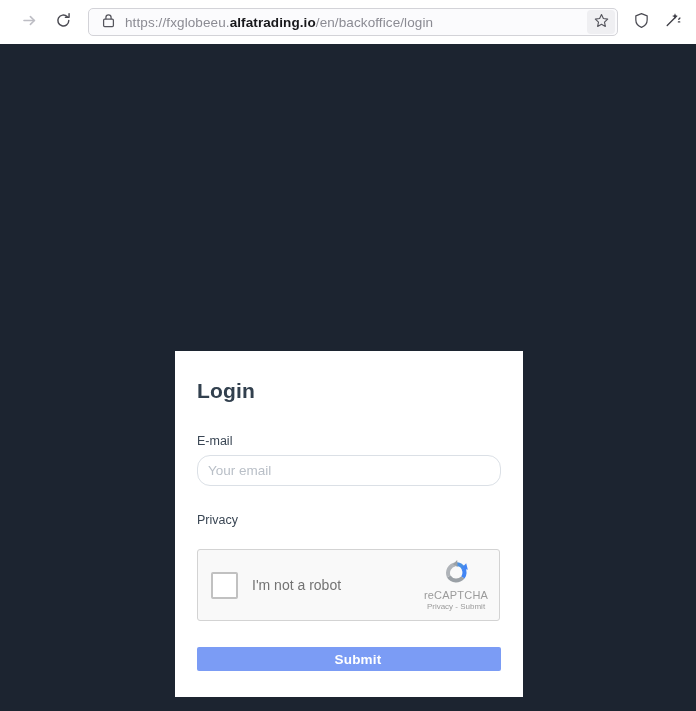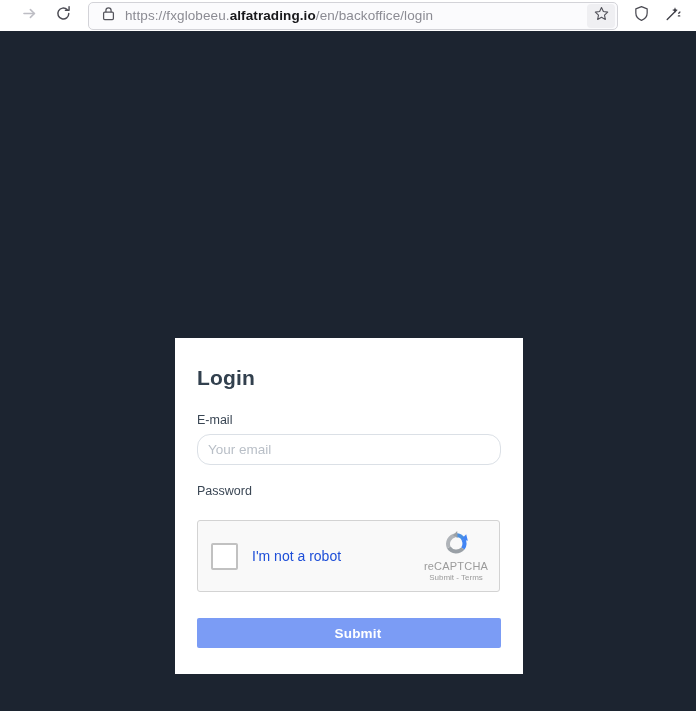--- a/index.html
+++ b/index.html
@@ -10,21 +10,21 @@
     width: 696px;
     height: 711px;
     overflow: hidden;
     font-family: "Liberation Sans", sans-serif;
     background: #1c2430;
   }
 
   
   .browser-toolbar {
     position: relative;
-    height: 31px;
+    height: 44px;
     background: #ffffff;
     display: flex;
     align-items: center;
     box-sizing: border-box;
     padding: 0 8px;
   }
   .nav-btn {
     width: 30px;
     height: 30px;
     display: flex;
@@ -111,21 +111,21 @@
     margin: 0;
     text-align: left;
     font-size: 21px;
     font-weight: bold;
     color: #32404e;
     letter-spacing: 0.2px;
     padding-top: 6px;
     padding-bottom: 4px;
   }
 
-  .field-group { margin-top: 19px; }
+  .field-group { margin-top: 27px; }
 
   .field-label {
     display: block;
     font-size: 12.5px;
     color: #3a4654;
     margin-bottom: 7px;
   }
 
   .text-input {
     display: block;
@@ -164,21 +164,21 @@
     height: 27px;
     box-sizing: border-box;
     border: 2px solid #c1c1c1;
     border-radius: 2px;
     background: #fff;
     margin-left: 13px;
     flex: 0 0 auto;
   }
   .recaptcha-label {
     font-size: 14px;
-    color: #1d4ed8;
+    color: #737373;
     margin-left: 14px;
     flex: 1 1 auto;
   }
   .recaptcha-brand {
     width: 74px;
     flex: 0 0 auto;
     text-align: center;
     padding-right: 6px;
     margin-top: -2px;
   }
@@ -198,21 +198,21 @@
     font-size: 8px;
     color: #9b9b9b;
     margin-top: 1px;
   }
 
   
   .submit-btn {
     display: block;
     width: 100%;
     margin-top: 26px;
-    height: 30px;
+    height: 24px;
     border: none;
     border-radius: 2px;
     background: #7b9cf5;
     color: #ffffff;
     font-size: 13.5px;
     font-weight: bold;
     font-family: "Liberation Sans", sans-serif;
     letter-spacing: 0.2px;
     cursor: pointer;
     padding-left: 24px;
@@ -286,39 +286,39 @@
   <div class="login-card">
 
     <h1 class="card-title">Login</h1>
 
     <div class="field-group">
       <label class="field-label">E-mail</label>
       <input class="text-input" type="text" placeholder="Your email" style="">
     </div>
 
     <div class="field-group">
-      <label class="field-label">Password</label>
+      <label class="field-label">Privacy</label>
     </div>
 
     <div class="recaptcha">
       <div class="recaptcha-check"></div>
       <div class="recaptcha-label">I'm not a robot</div>
       <div class="recaptcha-brand">
         <div class="recaptcha-logo">
           <svg width="30" height="30" viewBox="0 0 40 40">
             <path d="M20 5.5 a14.5 14.5 0 0 1 12.4 7.0 l-4.6 2.7 A9.2 9.2 0 0 0 20 10.8 Z" fill="#4a90e2"></path>
             <path d="M32.4 12.5 a14.5 14.5 0 0 1 -1.0 14.9 l-4.5 -2.8 a9.2 9.2 0 0 0 0.6 -9.4 Z" fill="#4285f4"></path>
             <path d="M31.4 27.4 A14.5 14.5 0 0 1 8.0 26.0 l4.7 -2.6 a9.2 9.2 0 0 0 14.2 1.2 Z" fill="#9aa0a6"></path>
             <path d="M8.0 26.0 A14.5 14.5 0 0 1 19.2 5.6 l0.3 5.3 A9.2 9.2 0 0 0 12.7 23.4 Z" fill="#b0b4b9"></path>
             <polygon points="33.6,7.0 35.8,15.6 27.2,13.6" fill="#4285f4"></polygon>
             <polygon points="21.6,2.6 16.0,8.4 22.2,12.0" fill="#9aa0a6"></polygon>
           </svg>
         </div>
         <div class="recaptcha-name">reCAPTCHA</div>
-        <div class="recaptcha-legal">Submit - Terms</div>
+        <div class="recaptcha-legal">Privacy - Submit</div>
       </div>
     </div>
 
     <button class="submit-btn">Submit</button>
 
   </div>
 
 </div>
 
 </body></html>

